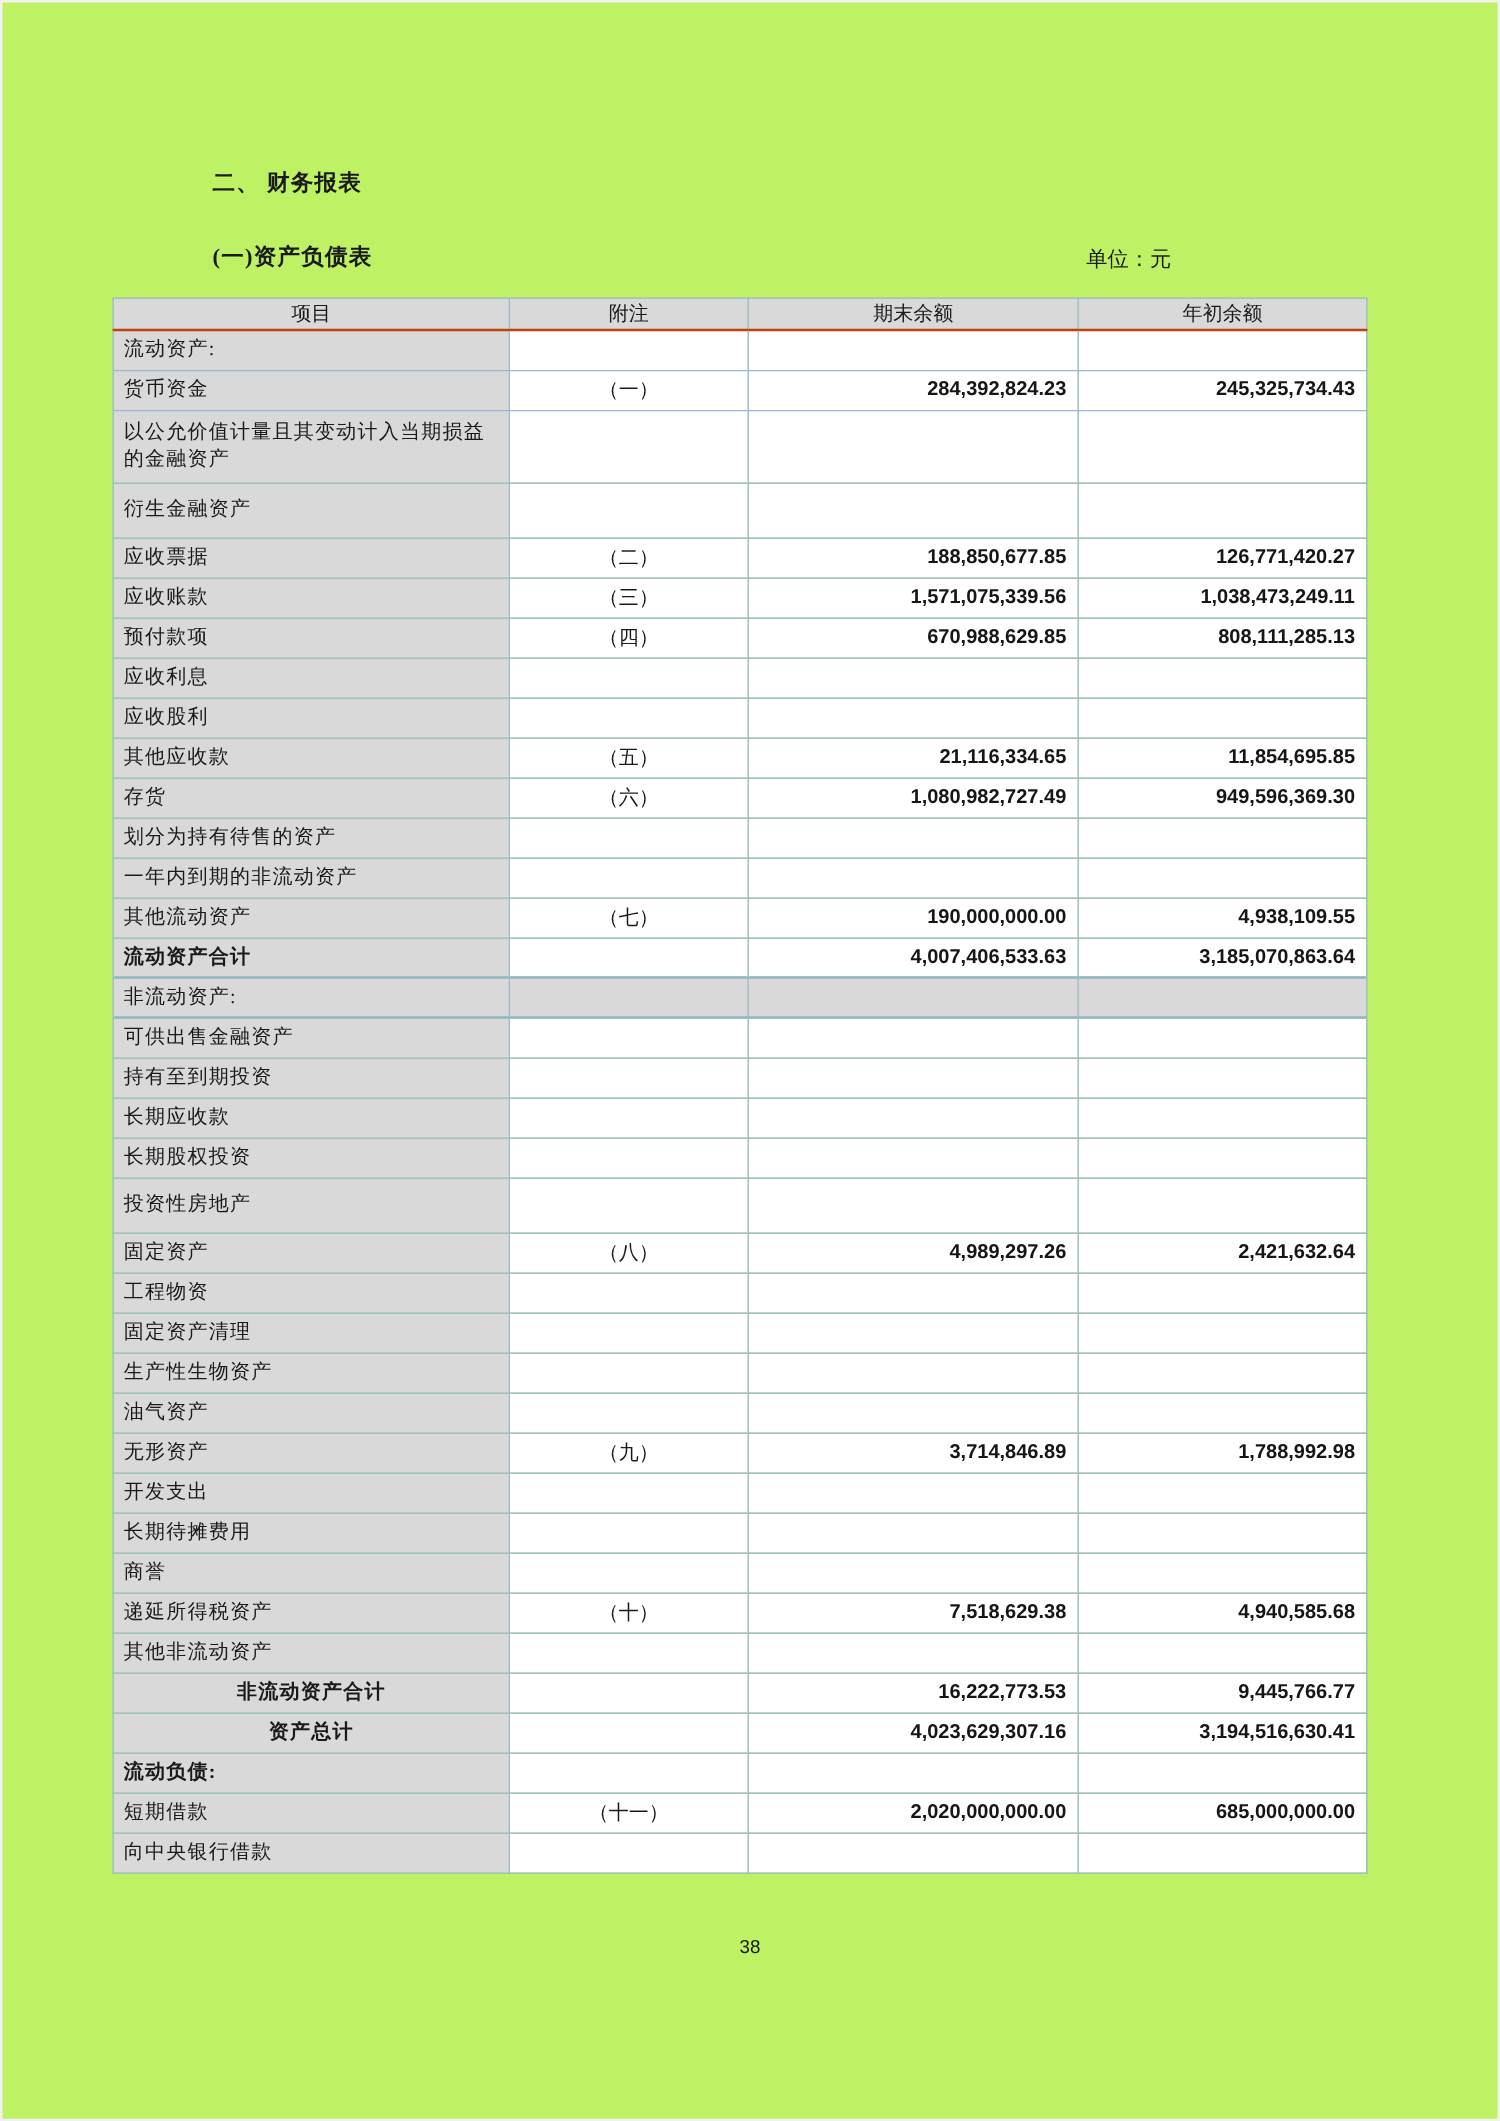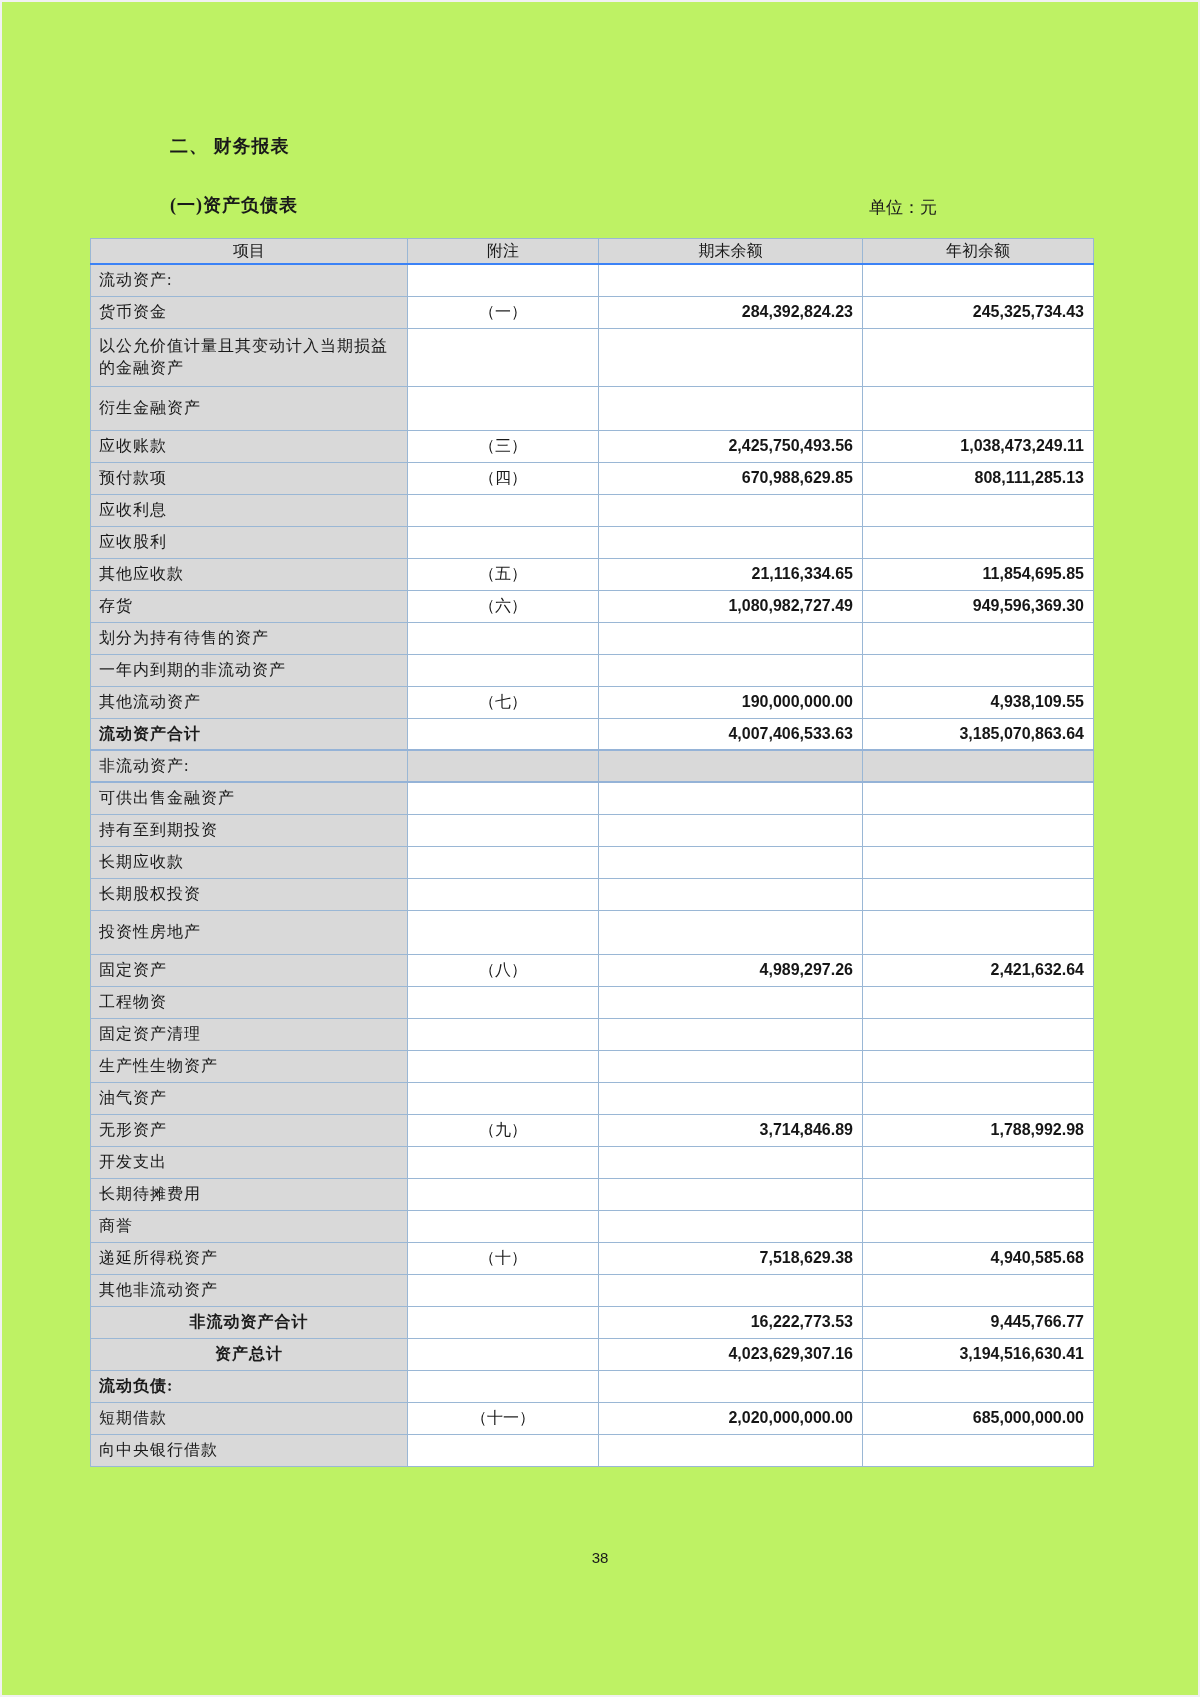--- a/index.html
+++ b/index.html
@@ -45,21 +45,21 @@
     border:1px solid #9ab7d5;
     font-size:16px;
     vertical-align:middle;
     overflow:hidden;
   }
   table.bs th{
     background:#d9d9d9;
     font-weight:normal;
     height:24px;
     text-align:center;
-    border-bottom:2px solid #3b82f6;
+    border-bottom:2px solid #c2410c;
     padding:0;
   }
   td.item{
     background:#d9d9d9;
     text-align:left;
     padding:2px 8px;
     line-height:1.35;
     letter-spacing:1px;
   }
   td.note{
@@ -134,23 +134,29 @@
           <td class="num"></td>
           <td class="num"></td>
         </tr>
         <tr style="height: 44px;">
           <td class="item">衍生金融资产</td>
           <td class="note"></td>
           <td class="num"></td>
           <td class="num"></td>
         </tr>
         <tr style="height: 32px;">
+          <td class="item">应收票据</td>
+          <td class="note">（二）</td>
+          <td class="num">188,850,677.85</td>
+          <td class="num">126,771,420.27</td>
+        </tr>
+        <tr style="height: 32px;">
           <td class="item">应收账款</td>
           <td class="note">（三）</td>
-          <td class="num">2,425,750,493.56</td>
+          <td class="num">1,571,075,339.56</td>
           <td class="num">1,038,473,249.11</td>
         </tr>
         <tr style="height: 32px;">
           <td class="item">预付款项</td>
           <td class="note">（四）</td>
           <td class="num">670,988,629.85</td>
           <td class="num">808,111,285.13</td>
         </tr>
         <tr style="height: 32px;">
           <td class="item">应收利息</td>

